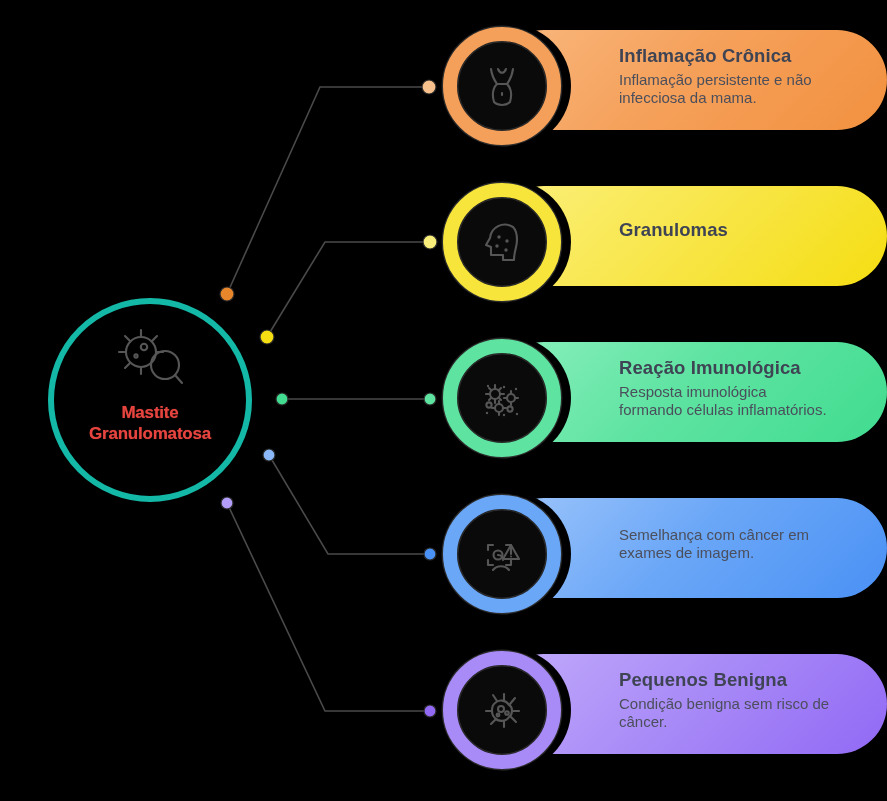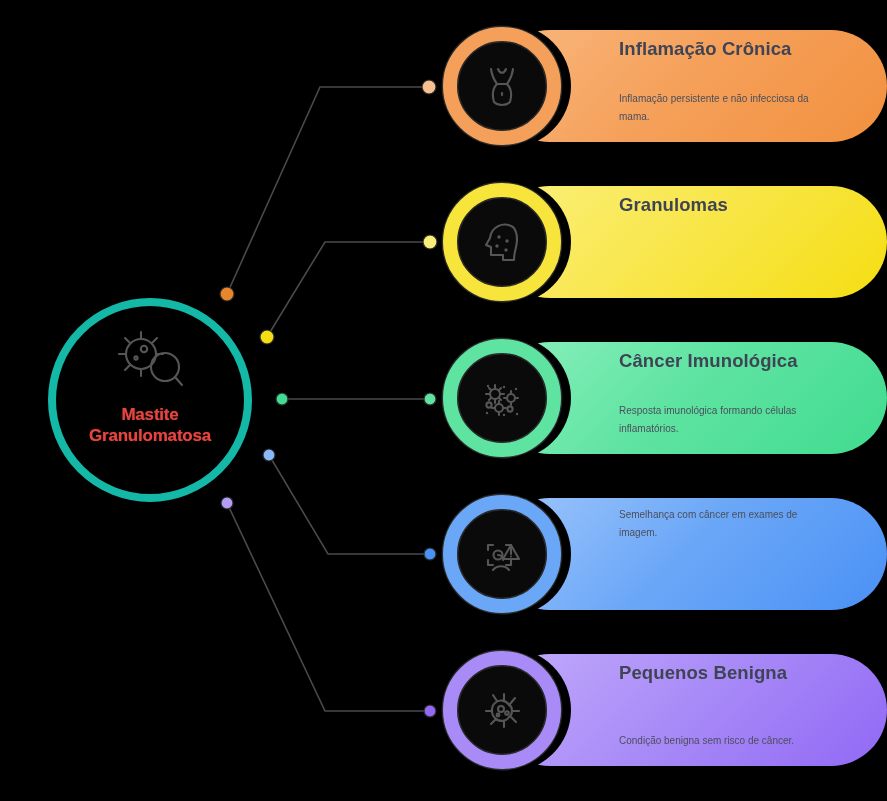--- a/index.html
+++ b/index.html
@@ -43,21 +43,21 @@
 
   
   #center-node {
     position: absolute;
     left: 48px;
     top: 298px;
     width: 204px;
     height: 204px;
     border-radius: 50%;
     background: #000000;
-    border: 8px solid #14b8a6;
+    border: 6px solid #14b8a6;
     box-sizing: border-box;
     z-index: 3;
     display: flex;
     flex-direction: column;
     align-items: center;
     justify-content: flex-start;
   }
   #center-icon {
     margin-top: 24px;
     width: 74px;
@@ -79,39 +79,39 @@
   .row {
     position: absolute;
     z-index: 2;
     height: 124px;
   }
   .card {
     position: absolute;
     left: 51px;
     top: 6px;
     width: 393px;
-    height: 112px;
+    height: 100px;
     border-radius: 56px;
     box-sizing: border-box;
     padding: 8px 34px 16px 125px;
     display: flex;
     flex-direction: column;
-    justify-content: space-between;
+    justify-content: center;
     box-shadow: 0 1px 3px rgba(0,0,0,0.65);
   }
   .card-title {
     font-size: 18.5px;
     font-weight: bold;
     color: #3f4454;
     line-height: 22px;
     margin-bottom: 4px;
     letter-spacing: 0.1px;
   }
   .card-desc {
-    font-size: 10px;
+    font-size: 15px;
     color: #4b4f5c;
     line-height: 18px;
     max-width: 215px;
   }
 
   
   .crescent {
     position: absolute;
     left: 4px;
     top: 0px;
@@ -239,21 +239,21 @@
           <circle cx="24" cy="33" r="1.7"></circle>
           <circle cx="33" cy="37" r="1.7"></circle>
         </g>
       </svg>
     </div>
   </div>
 
   <div class="row" style="left:443px; top:336px;">
     <div class="crescent"></div>
     <div class="card" style="background:linear-gradient(135deg,#8BF0BE 0%,#5EE3A1 48%,#41DC90 100%);">
-      <div class="card-title">Câncer Imunológica</div>
+      <div class="card-title">Reação Imunológica</div>
       <div class="card-desc">Resposta imunológica formando células inflamatórios.</div>
     </div>
     <div class="ring" style="border-color:#5EE3A1;">
       <svg viewBox="0 0 58 58">
         <g class="ico" stroke-width="1.7">
           <circle cx="22" cy="25" r="5"></circle>
           <line x1="22" y1="20" x2="22" y2="16"></line>
             <line x1="22" y1="30" x2="22" y2="34"></line>
           <line x1="17" y1="25" x2="13" y2="25"></line>
             <line x1="27" y1="25" x2="31" y2="25"></line>

